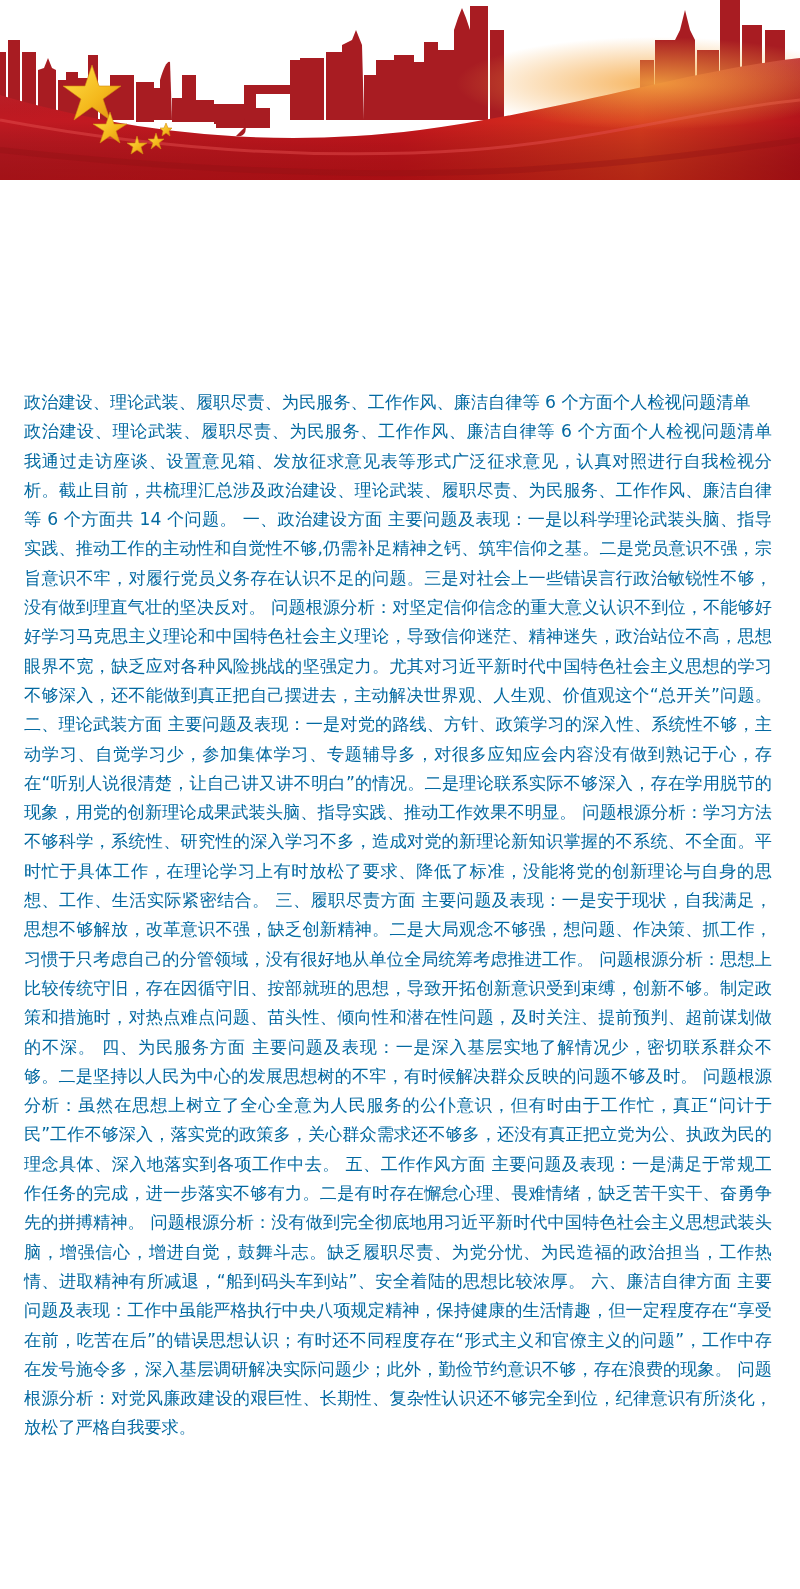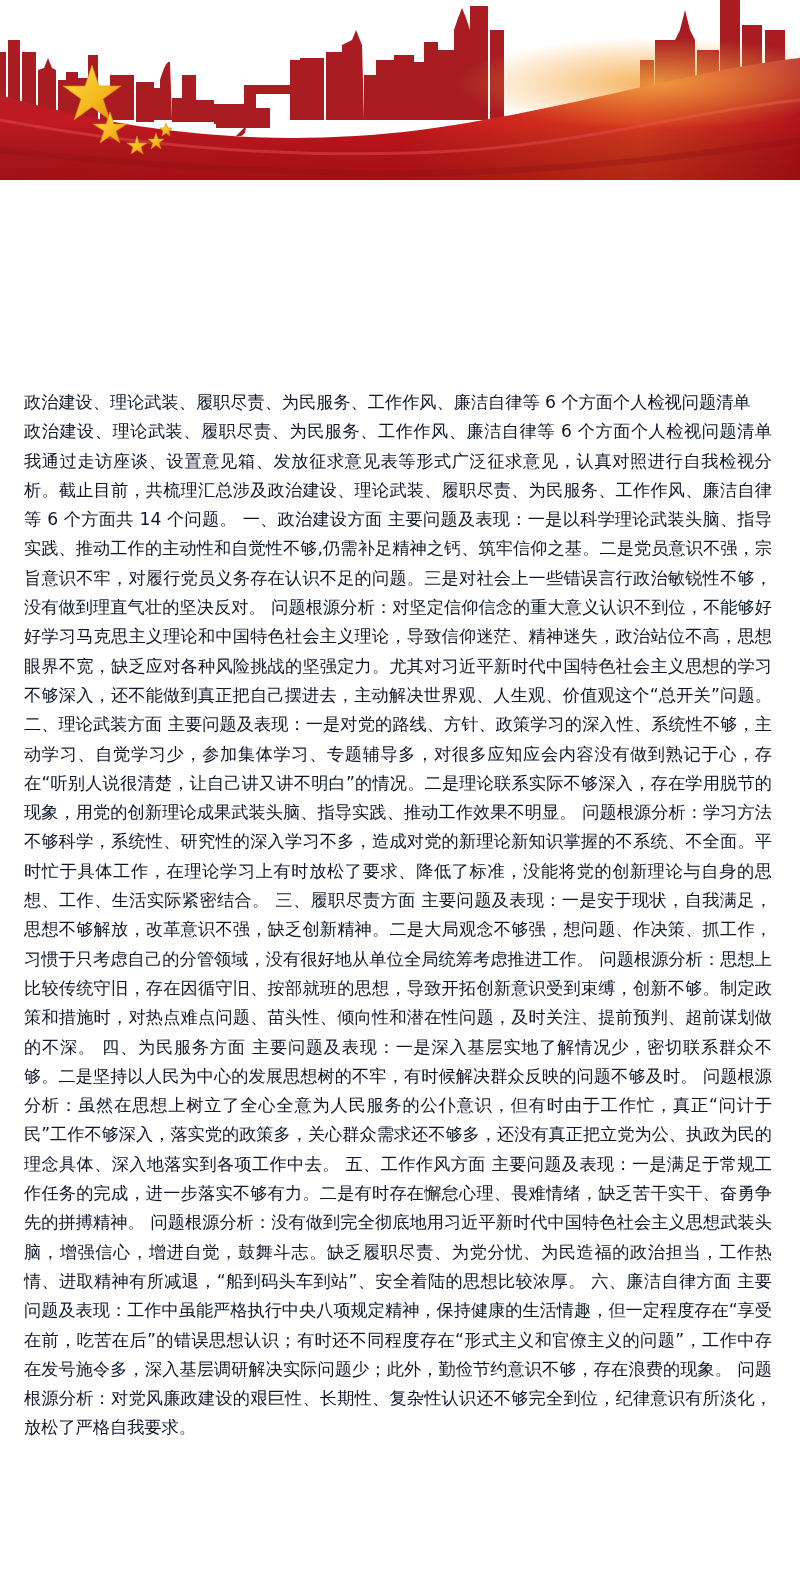--- a/index.html
+++ b/index.html
@@ -18,21 +18,21 @@
     overflow: hidden;
   }
   .banner svg { display: block; }
   .doc {
     position: absolute;
     left: 24px;
     top: 388px;
     width: 748px;
     font-size: 17.2px;
     line-height: 29.3px;
-    color: #0f172a;
+    color: #0369a1;
     text-align: justify;
     word-break: break-all;
   }
   .doc p { margin: 0; }
 </style>
 </head>
 <body>
 
 <div class="banner">
   <svg width="800" height="185" viewBox="0 0 800 185" xmlns="http://www.w3.org/2000/svg">

